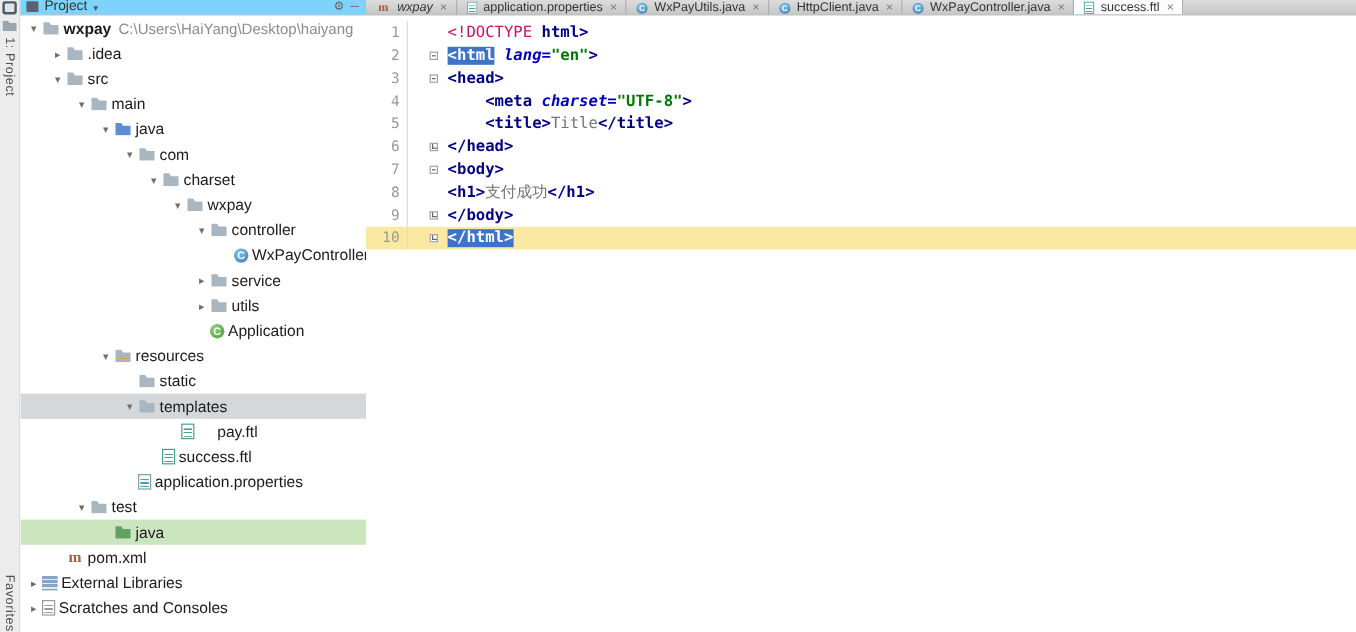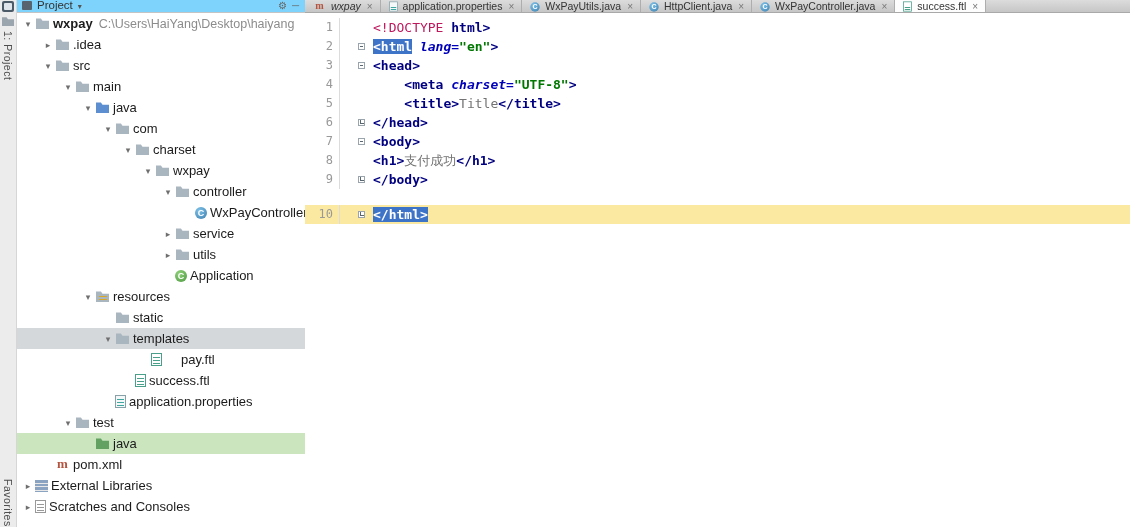--- a/index.html
+++ b/index.html
@@ -76,21 +76,21 @@
        background:repeating-linear-gradient(#8aa3c0 0 2.5px,#e8e8e8 2.5px 3.5px);}
   .ticon-scratches{width:11px;height:13px;background:#fff;border:1px solid #999;box-sizing:border-box;}
   .ticon-scratches::after{content:"";position:absolute;left:1px;right:1px;top:3px;height:7px;
        background:repeating-linear-gradient(#999 0 1px,rgba(0,0,0,0) 1px 3px);}
 
   
   .editor{position:absolute;left:305px;top:13px;width:825px;height:514px;background:#fff;
       font-family:"DejaVu Sans Mono","Liberation Mono",monospace;font-size:13px;}
   #ed-lines{padding-top:5px;}
   .ed-row{display:flex;height:19px;line-height:19px;width:825px;}
-  .ed-row.active{background:var(--caret-line-yellow,#fbe9a2);margin-top:16px;}
+  .ed-row.active{background:var(--caret-line-yellow,#fbe9a2);}
   .gut{flex:none;width:28px;text-align:right;color:#999;font-size:12px;padding-right:6px;
        border-right:1px solid #dcdcdc;}
   .foldc{flex:none;width:30px;position:relative;}
   .fm{position:absolute;right:5px;top:6px;width:7px;height:7px;border:1px solid #9aa4ac;background:#fff;box-sizing:border-box;}
   .fm-start::after{content:"";position:absolute;left:1px;right:1px;top:2px;height:1px;background:#5a6770;}
   .fm-end::after{content:"";position:absolute;left:1px;bottom:1px;width:3px;height:3px;
        border-left:1px solid #5a6770;border-bottom:1px solid #5a6770;}
   .codeln{white-space:pre;padding-left:3px;color:#000;}
   .s-plain{color:#be185d;}
   .s-text{color:#737373;}

